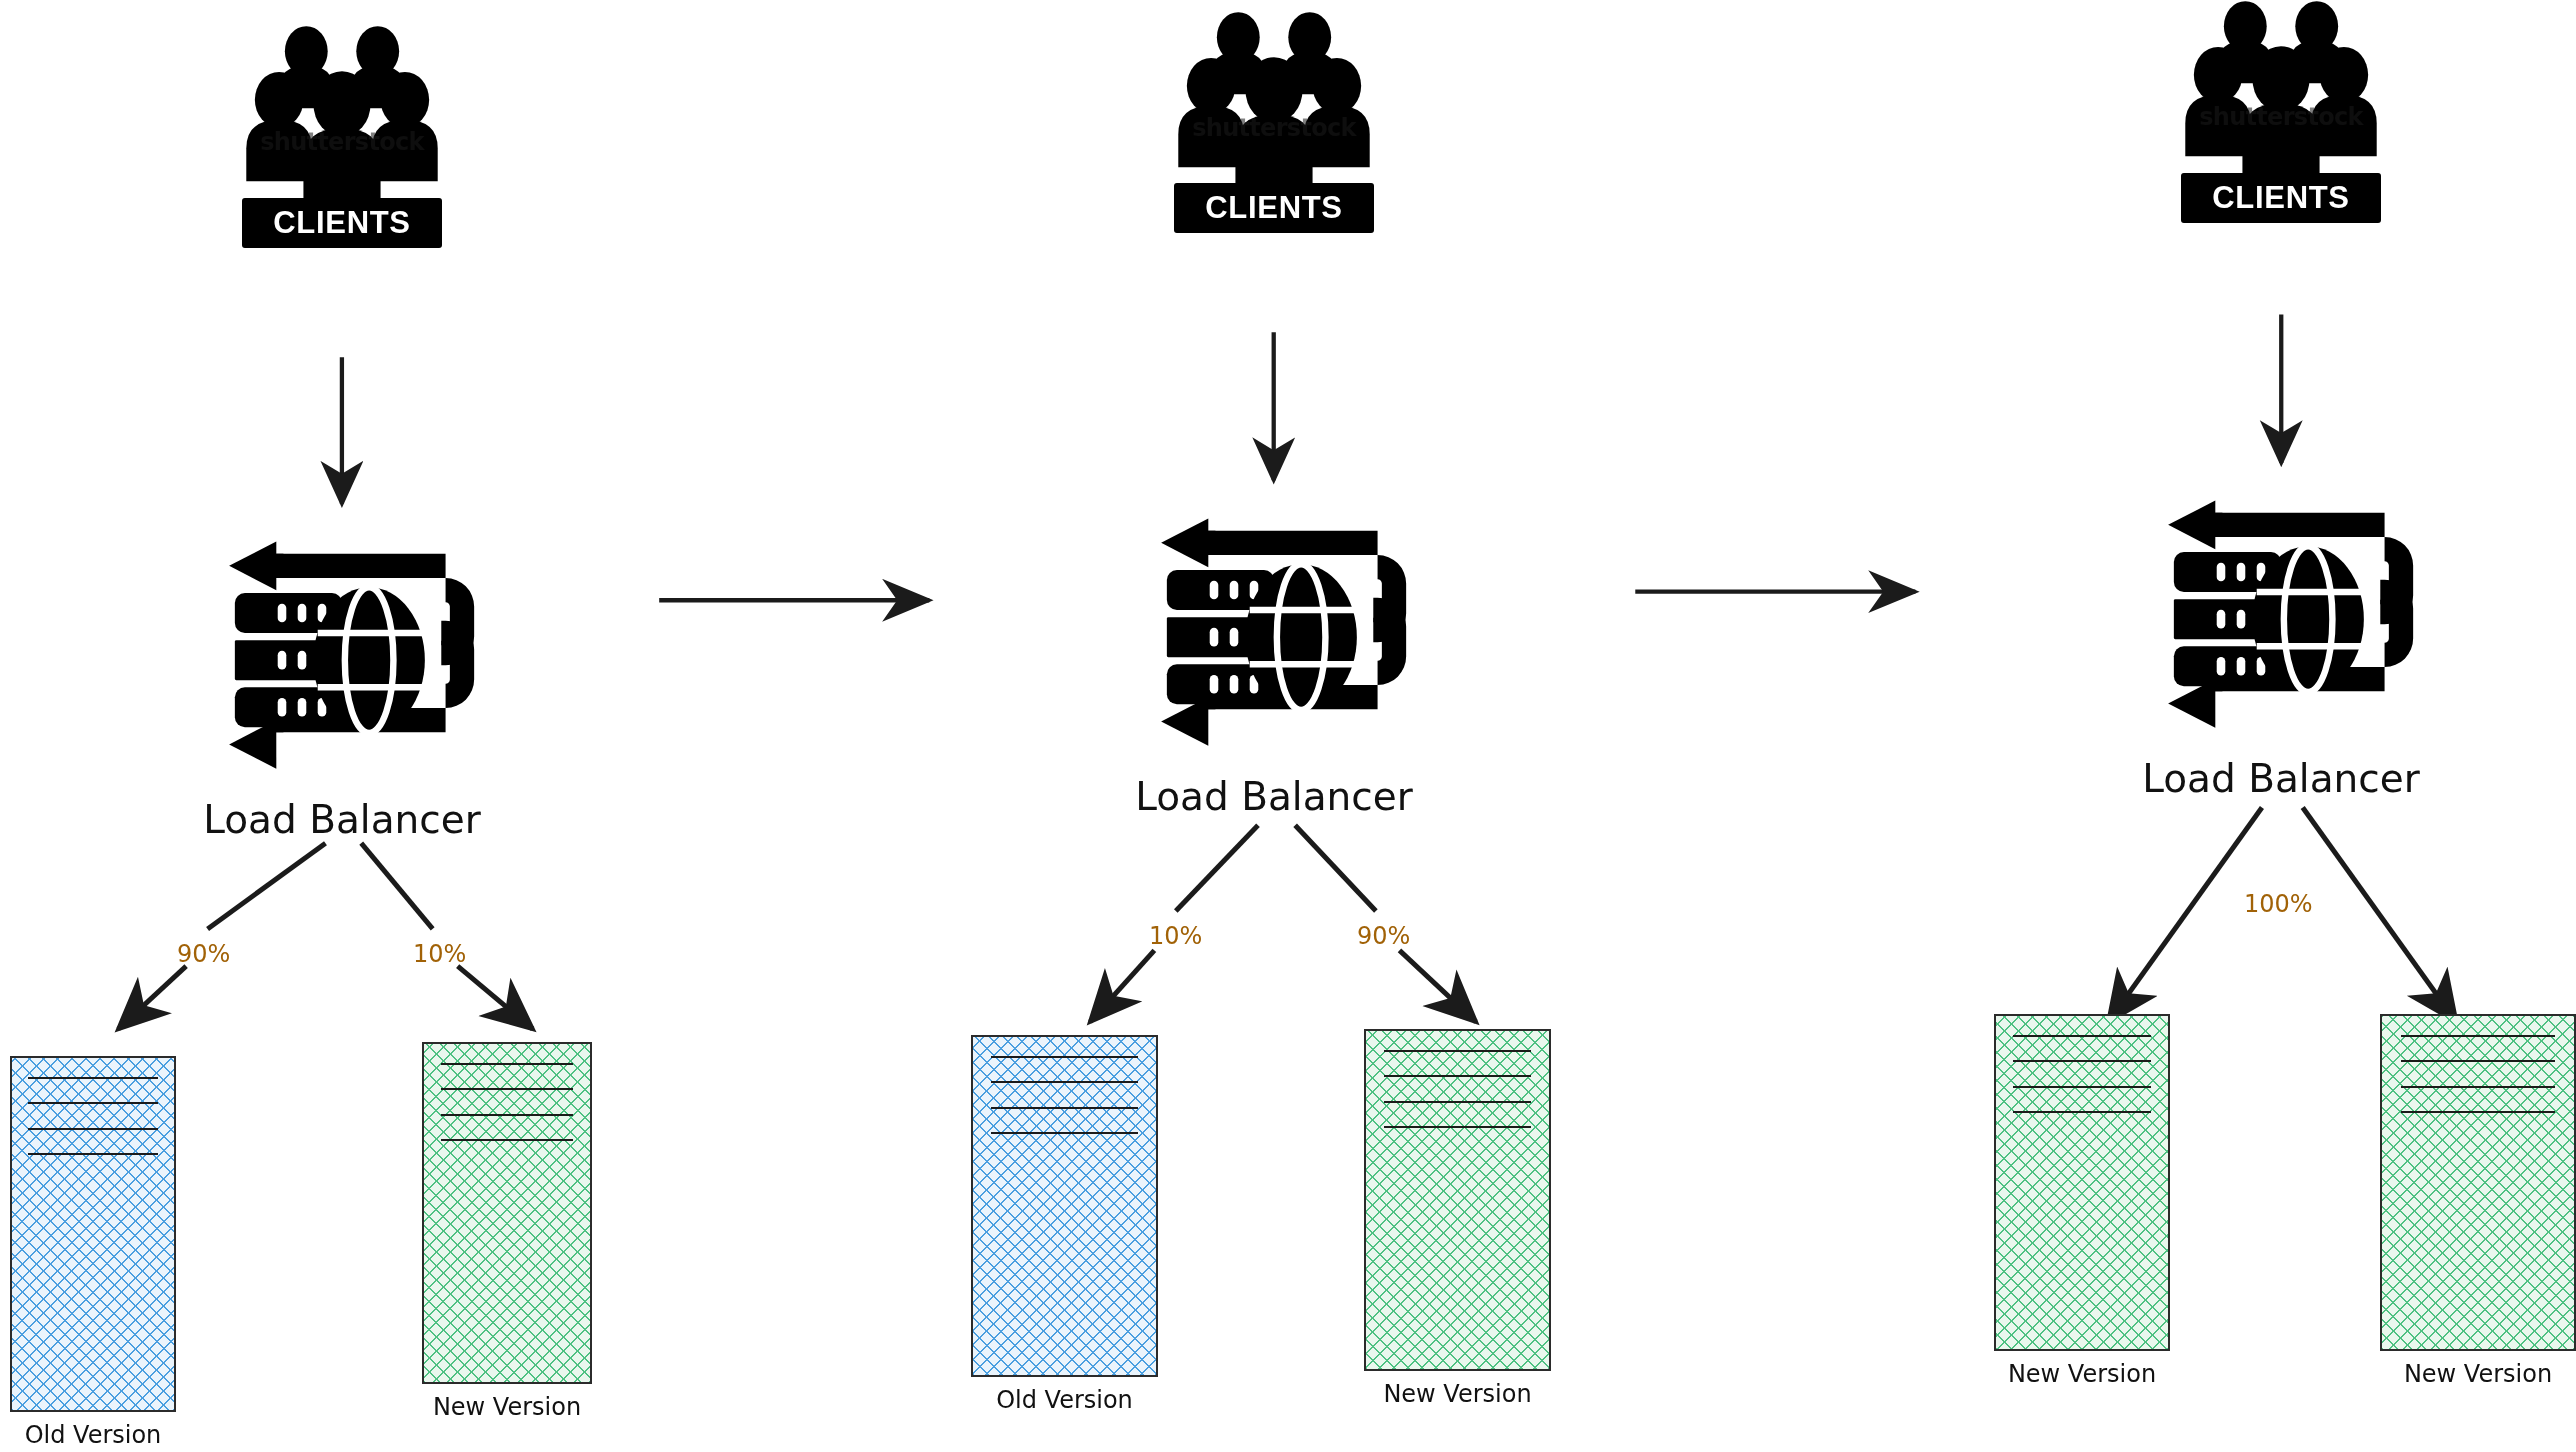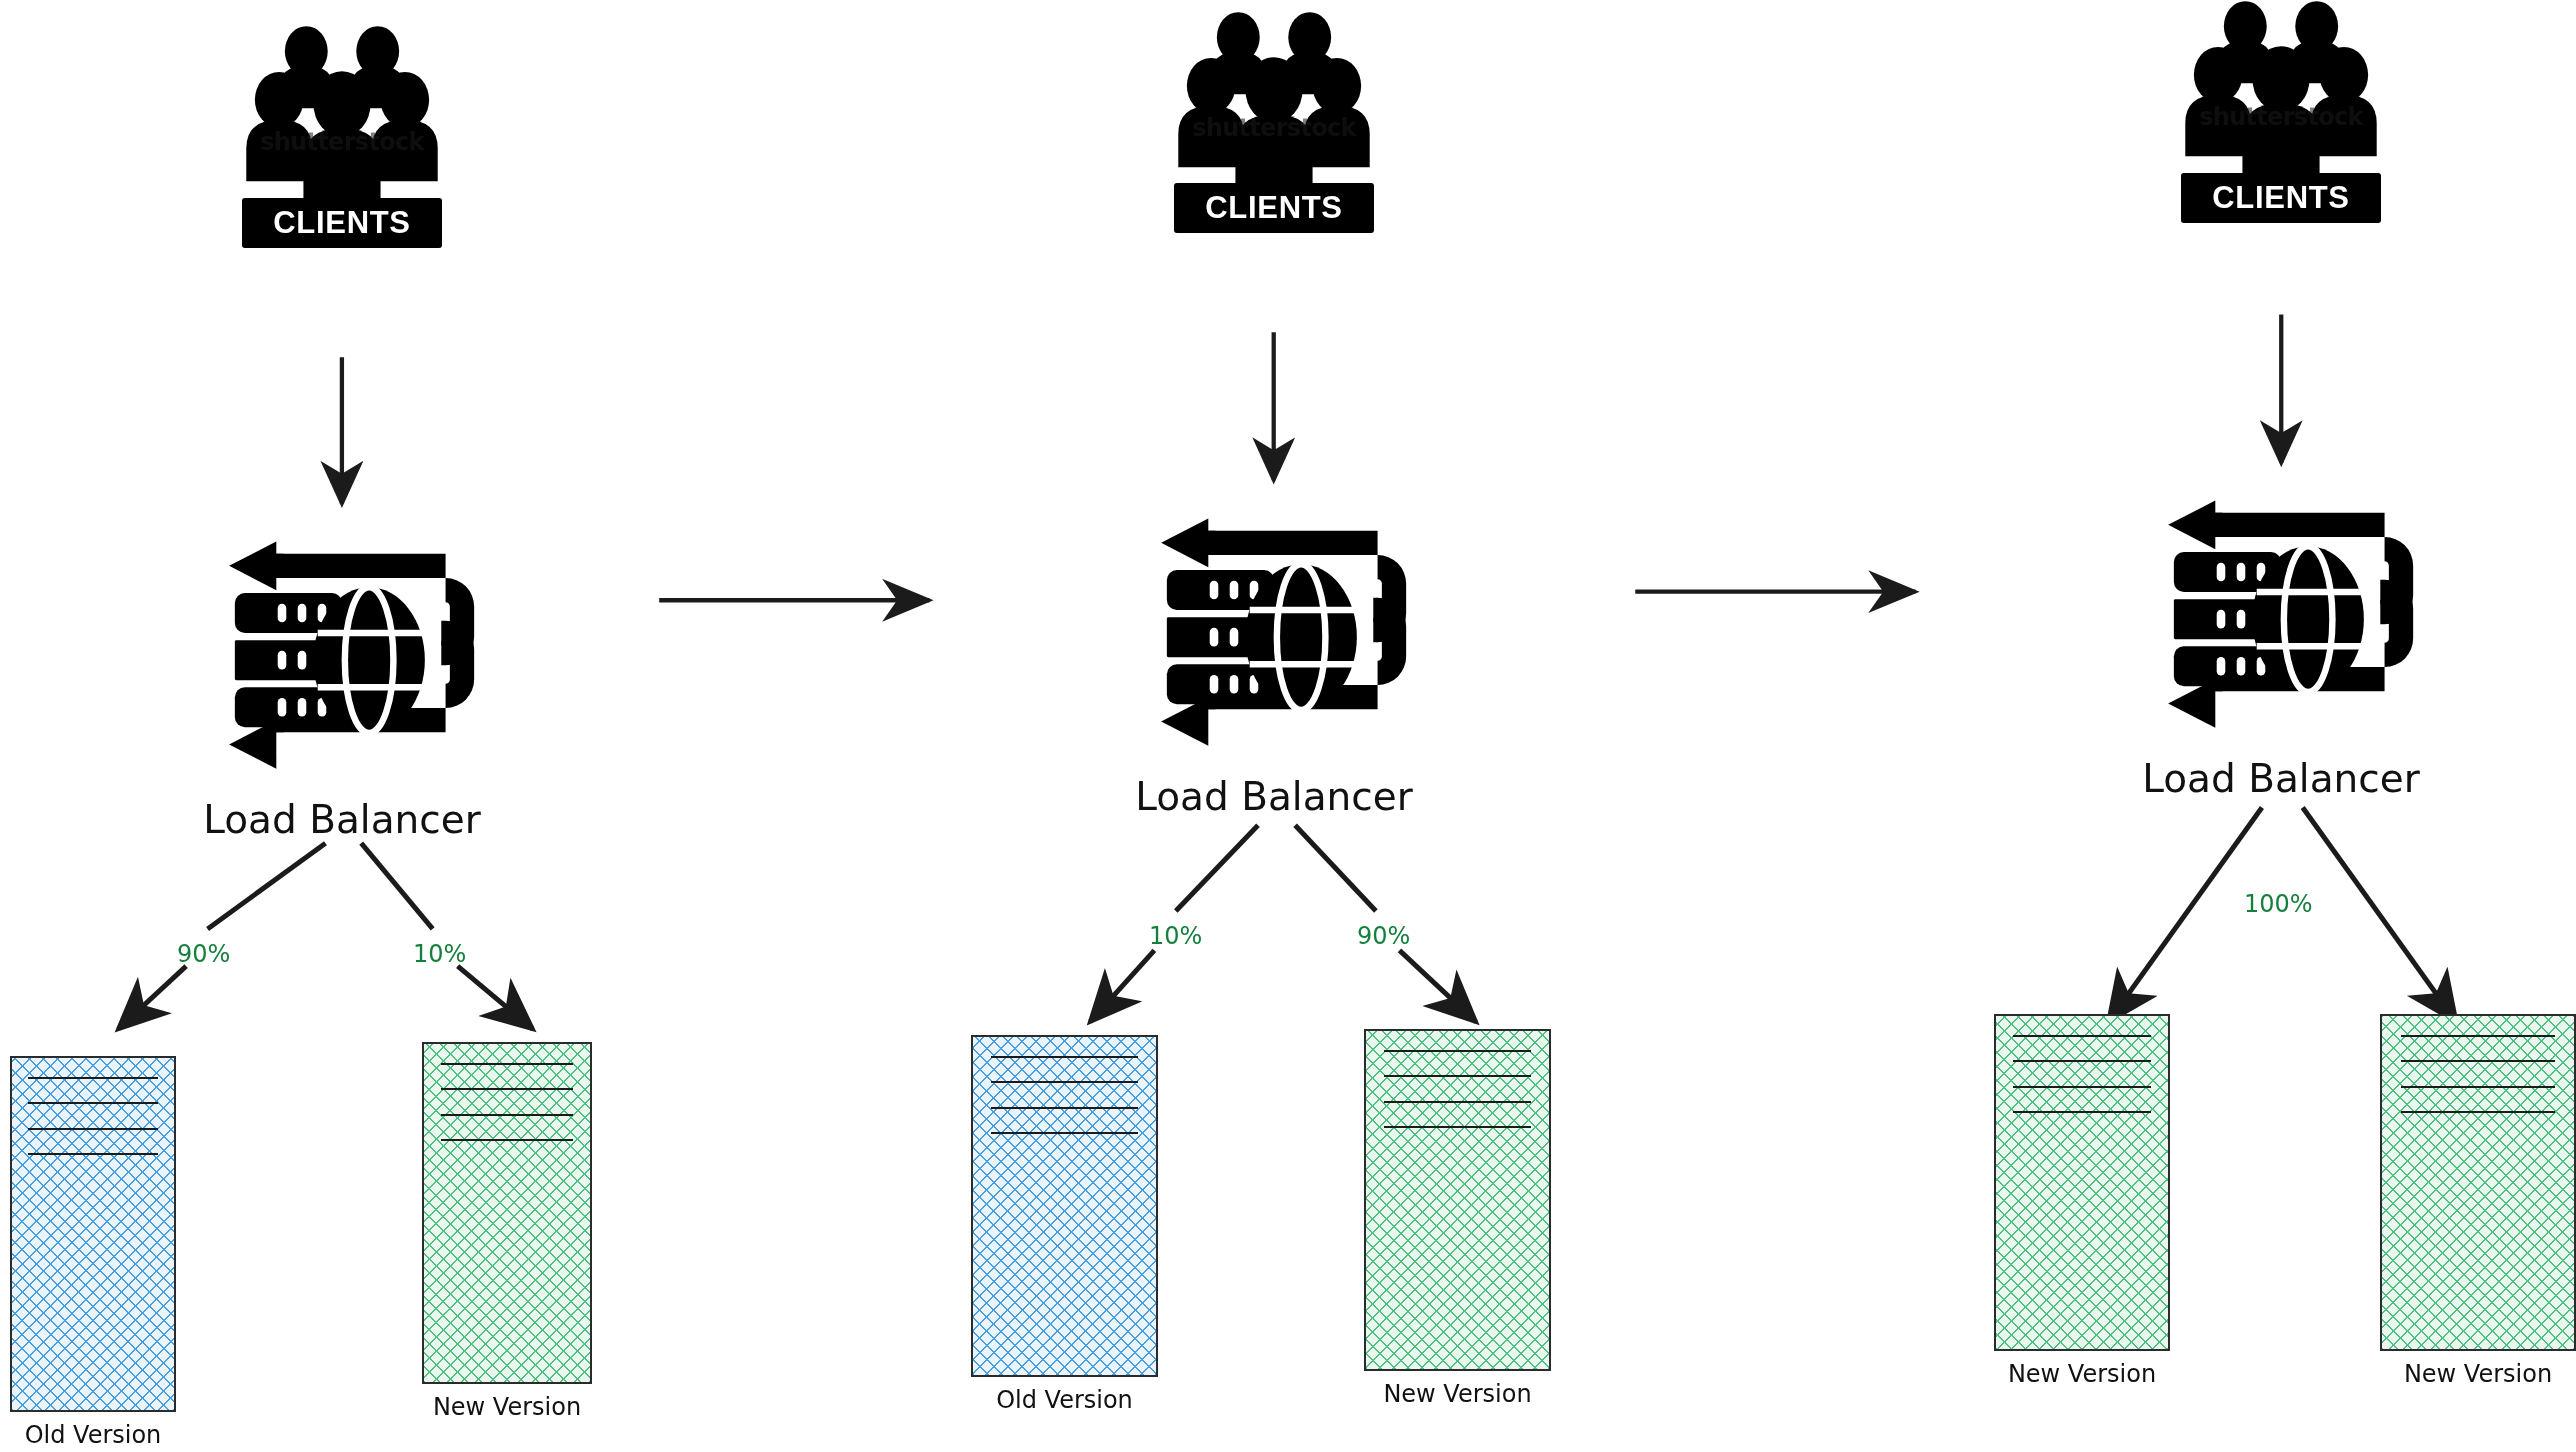--- a/index.html
+++ b/index.html
@@ -55,21 +55,21 @@
   }
   .rules{position:absolute;left:10%;right:10%;top:18.6px;}
   .rule{height:0;border-top:2.1px solid #1b1b1b;margin-bottom:23.6px;}
   .server-label{
     text-align:center;font-size:24px;color:#111;margin-top:8.6px;
     white-space:nowrap;font-family:"DejaVu Sans", sans-serif;
   }
 
   
   .pct{
-    position:absolute;font-size:24px;color:#15803d;
+    position:absolute;font-size:24px;color:#a16207;
     white-space:nowrap;font-family:"DejaVu Sans", sans-serif;
   }
 
   
   .wires{position:absolute;left:0;top:0;width:2576px;height:1452px;
          pointer-events:none;}
 </style>
 </head>
 <body>
 

